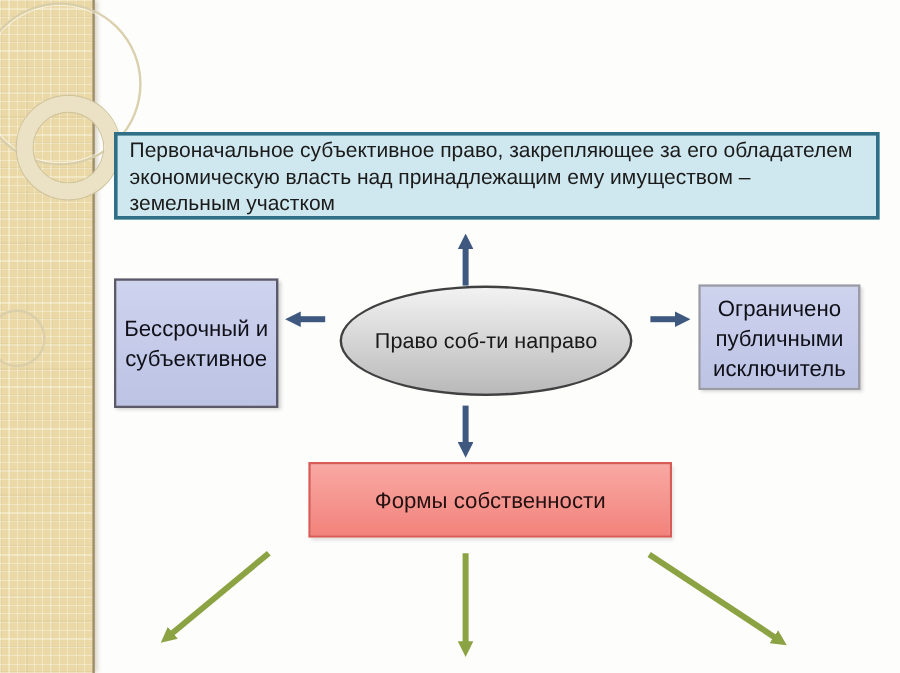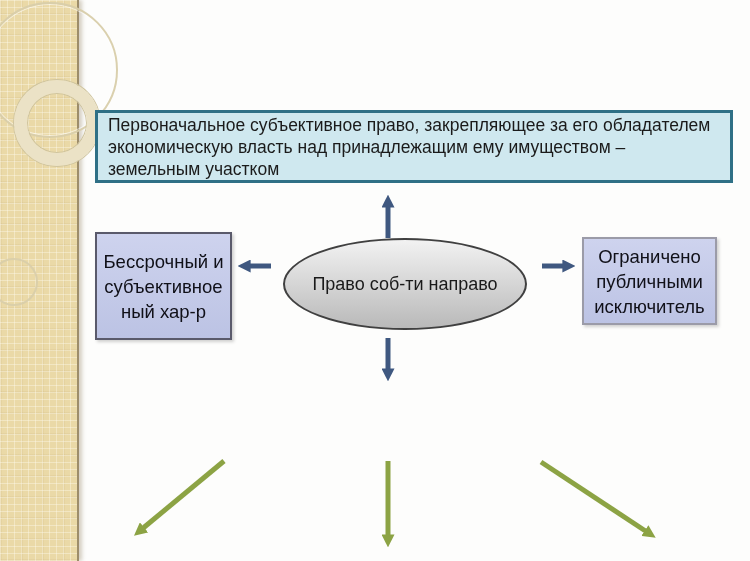--- a/index.html
+++ b/index.html
@@ -110,23 +110,25 @@
   </svg>
 
   <div class="ellipse">
     <div>Право соб-ти на</div>
     <div>право</div>
   </div>
 
   <div class="side-box left">
     <div>Бессрочный и</div>
     <div>субъективное</div>
-    <div>ный хар-р</div>
   </div>
 
   <div class="side-box right">
     <div>Ограничено</div>
     <div>публичными</div>
     <div>исключитель</div>
   </div>
 
+  <div class="forms-box">
+    <span>Формы собственности</span>
+  </div>
 
 </div>
 
 </body></html>

